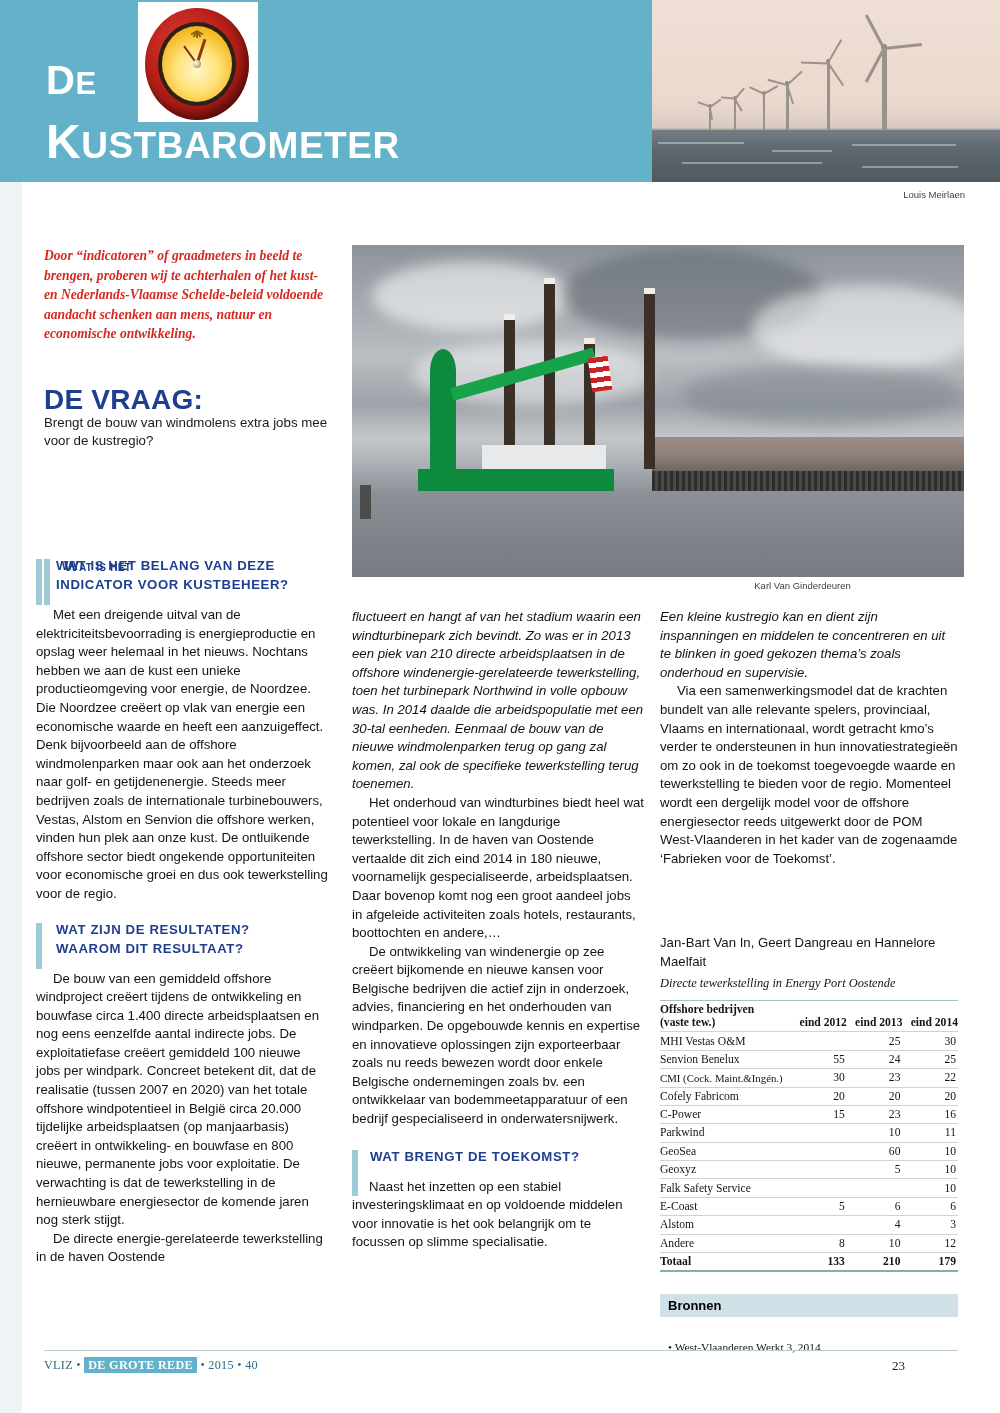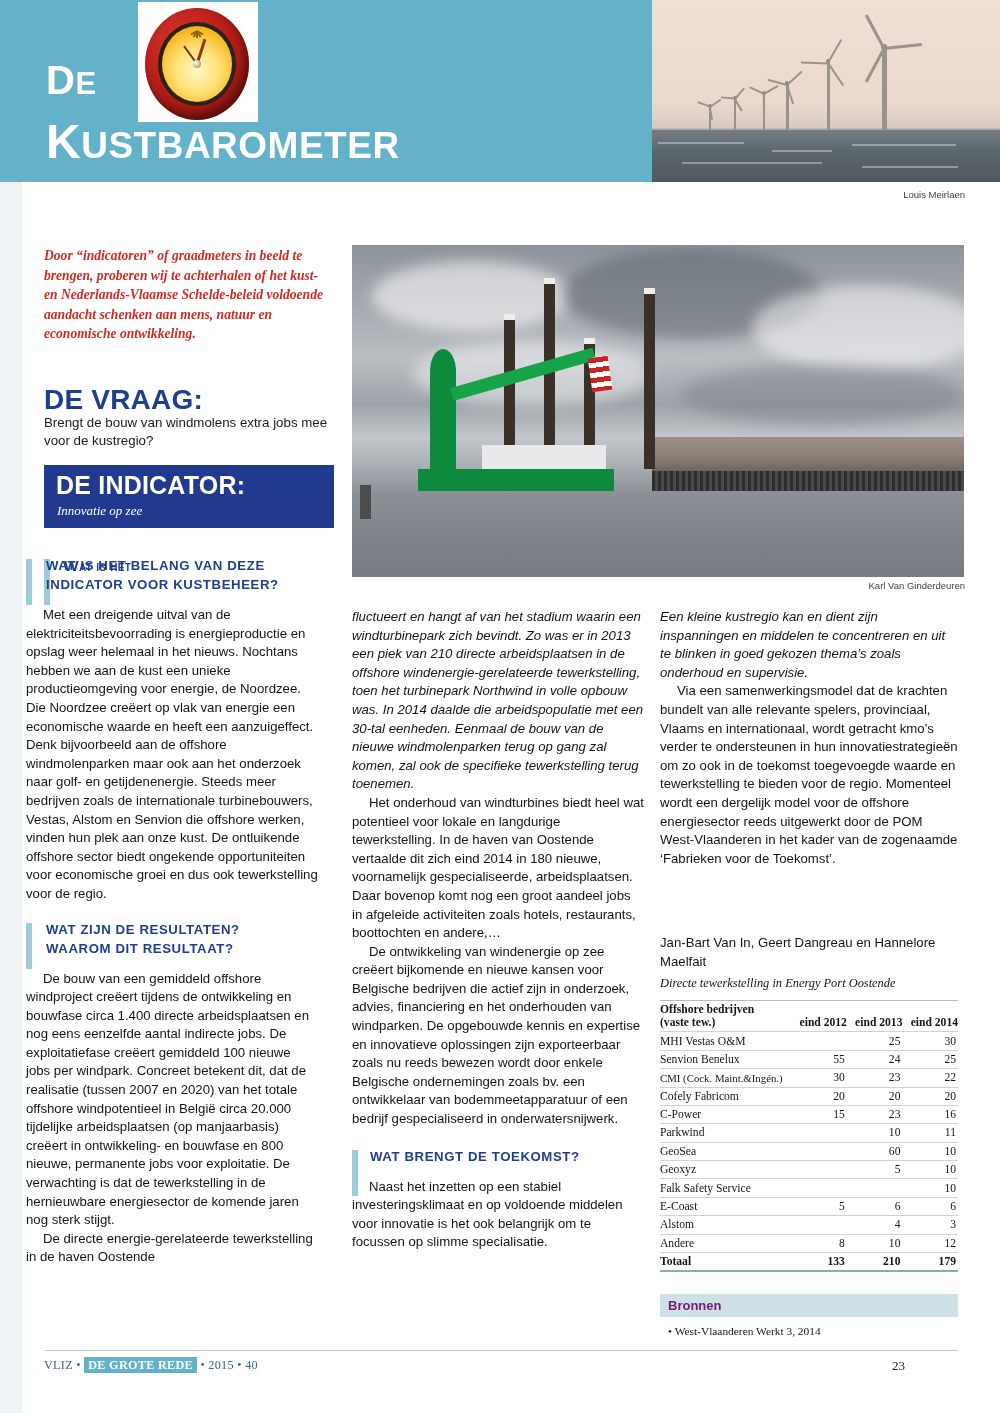--- a/index.html
+++ b/index.html
@@ -144,21 +144,21 @@
   p.body {
     font-size: 13.2px; line-height: 18.6px; color: #141414;
     text-indent: 17px; margin-top: 12px;
     font-family: "Liberation Sans", sans-serif;
   }
   p.body.cont { text-indent: 0; margin-top: 0; font-style: italic; }
   p.body.tight { margin-top: 0; text-indent: 17px; }
 
   .credit-photo {
     position: absolute; left: 640px; top: 580px; width: 325px;
-    text-align: right; font-size: 9.5px; color: #3f3f3f;
+    text-align: center; font-size: 9.5px; color: #3f3f3f;
   }
 
   .main-photo {
     position: absolute; left: 352px; top: 245px; width: 612px; height: 332px;
     overflow: hidden;
     background: linear-gradient(to bottom,
       #8d939a 0%, #a5aab0 18%, #babec3 34%, #9da3a9 48%,
       #c3c7cb 58%, #aab0b5 66%, #8e949a 74%, #7d848a 100%);
   }
   .cloud { position: absolute; border-radius: 50%; filter: blur(7px); }
@@ -230,24 +230,24 @@
   table.emp tbody td { text-align: right; padding-right: 2px; }
   table.emp tbody td.name { text-align: left; padding-right: 0; }
   table.emp tbody tr.total td { font-weight: bold; border-bottom: 2px solid #8fa9b2; border-top: 1px solid #8fa9b2; }
   .col-name { width: 44%; }
   .col-num { width: 18.6%; margin-top: 28px; }
 
   .bronnen-box {
     position: absolute; left: 660px; top: 1294px; width: 298px;
   }
   .bronnen-head {
-    background: #cfe0e6; color: #701a75; font-weight: bold;
+    background: #cfe0e6; color: #000000; font-weight: bold;
     font-size: 13px; padding: 4px 8px;
   }
-  .bronnen-list { padding: 6px 4px 0 8px; }
+  .bronnen-list { padding: 22px 4px 0 8px; }
   .bronnen-list li {
     list-style: none; font-size: 11.4px; color: #141414; line-height: 16px;
     font-family: "Liberation Serif", serif;
   }
   .bronnen-list li::before { content: "• "; }
 
   
   .footer-rule {
     position: absolute; left: 44px; top: 1350px; width: 914px; height: 1px;
     background: #b9ccd3;
@@ -354,24 +354,20 @@
     <div class="title-kust"><span>K</span><span class="small">USTBAROMETER</span></div>
   </div>
 
   <div class="credit-top">Louis Meirlaen</div>
 
   <div class="intro">Door “indicatoren” of graadmeters in beeld te brengen, proberen wij te achterhalen of het kust- en Nederlands-Vlaamse Schelde-beleid voldoende aandacht schenken aan mens, natuur en economische ontwikkeling.</div>
 
   <div class="de-vraag">DE VRAAG:</div>
   <div class="vraag-text">Brengt de bouw van windmolens extra jobs mee voor de kustregio?</div>
 
-  <div class="de-indicator-box">
-    <div class="de-indicator-title">DE INDICATOR:</div>
-    <div class="de-indicator-sub">Innovatie op zee</div>
-  </div>
 
   <div class="main-photo">
     <div class="cloud" style="left:20px;  top:16px;  width:200px; height:70px; background:rgba(255,255,255,.55);"></div>
     <div class="cloud" style="left:210px; top:4px;   width:260px; height:90px; background:rgba(90,96,103,.5);"></div>
     <div class="cloud" style="left:400px; top:40px;  width:230px; height:86px; background:rgba(255,255,255,.5);"></div>
     <div class="cloud" style="left:60px;  top:96px;  width:240px; height:66px; background:rgba(255,255,255,.42);"></div>
     <div class="cloud" style="left:330px; top:120px; width:280px; height:60px; background:rgba(120,126,132,.45);"></div>
 
     <div class="mp-city"></div>
     <div class="mp-quay"></div>
@@ -390,21 +386,21 @@
     <div class="mp-pile"></div>
   </div>
   <div class="credit-photo">Karl Van Ginderdeuren</div>
 
   <div class="col col1">
     <div class="sec-head">
       <h3><span class="cap">W</span>at is het <span class="cap">&nbsp;</span></h3>
     </div>
   </div>
 
-  <div style="position:absolute; left:26px; top:556px; width:292px;">
+  <div style="position:absolute; left:36px; top:556px; width:292px;">
     <div class="sec-head">
       <h3 style="text-transform:uppercase; font-size:13.2px; letter-spacing:.6px;">Wat is het belang van deze</h3>
       <h3 style="text-transform:uppercase; font-size:13.2px; letter-spacing:.6px;">indicator voor kustbeheer?</h3>
     </div>
     <p class="body">Met een dreigende uitval van de elektriciteitsbevoorrading is energieproductie en opslag weer helemaal in het nieuws. Nochtans hebben we aan de kust een unieke productieomgeving voor energie, de Noordzee. Die Noordzee creëert op vlak van energie een economische waarde en heeft een aanzuigeffect. Denk bijvoorbeeld aan de offshore windmolenparken maar ook aan het onderzoek naar golf- en getijdenenergie. Steeds meer bedrijven zoals de internationale turbinebouwers, Vestas, Alstom en Senvion die offshore werken, vinden hun plek aan onze kust. De ontluikende offshore sector biedt ongekende opportuniteiten voor economische groei en dus ook tewerkstelling voor de regio.</p>
 
     <div class="sec-head" style="margin-top:16px;">
       <h3 style="text-transform:uppercase; font-size:13.2px; letter-spacing:.6px;">Wat zijn de resultaten?</h3>
       <h3 style="text-transform:uppercase; font-size:13.2px; letter-spacing:.6px;">Waarom dit resultaat?</h3>
     </div>

